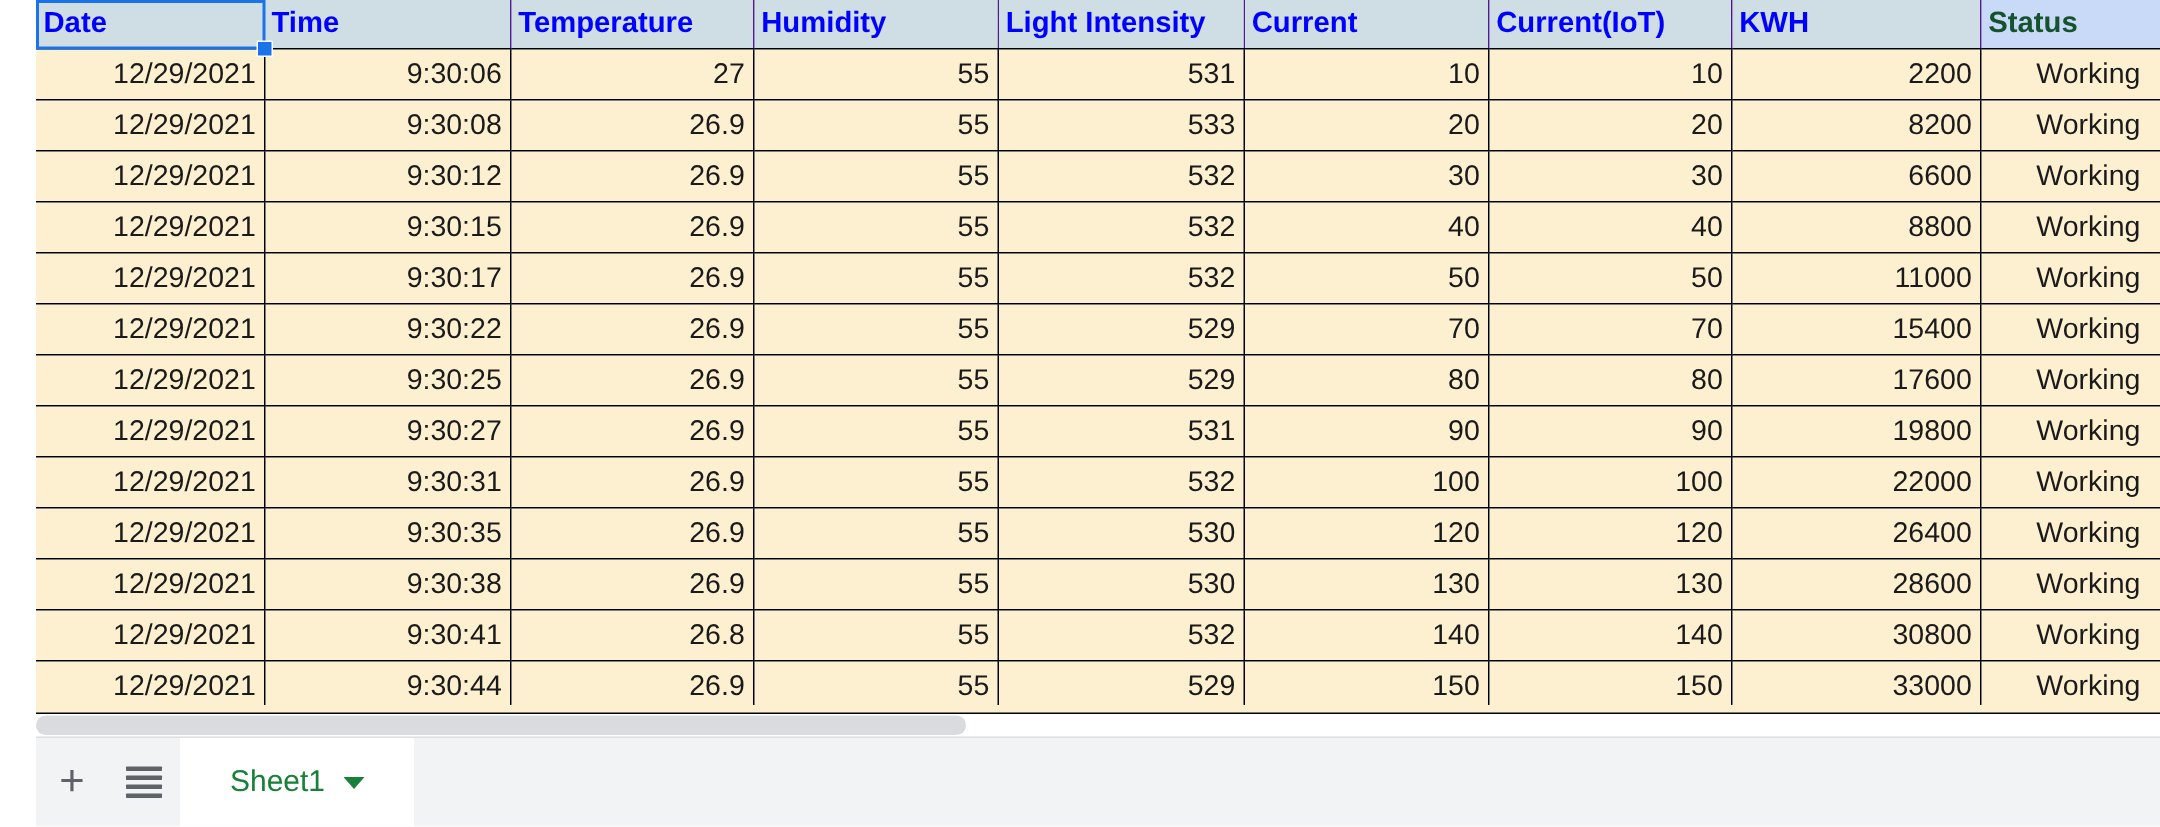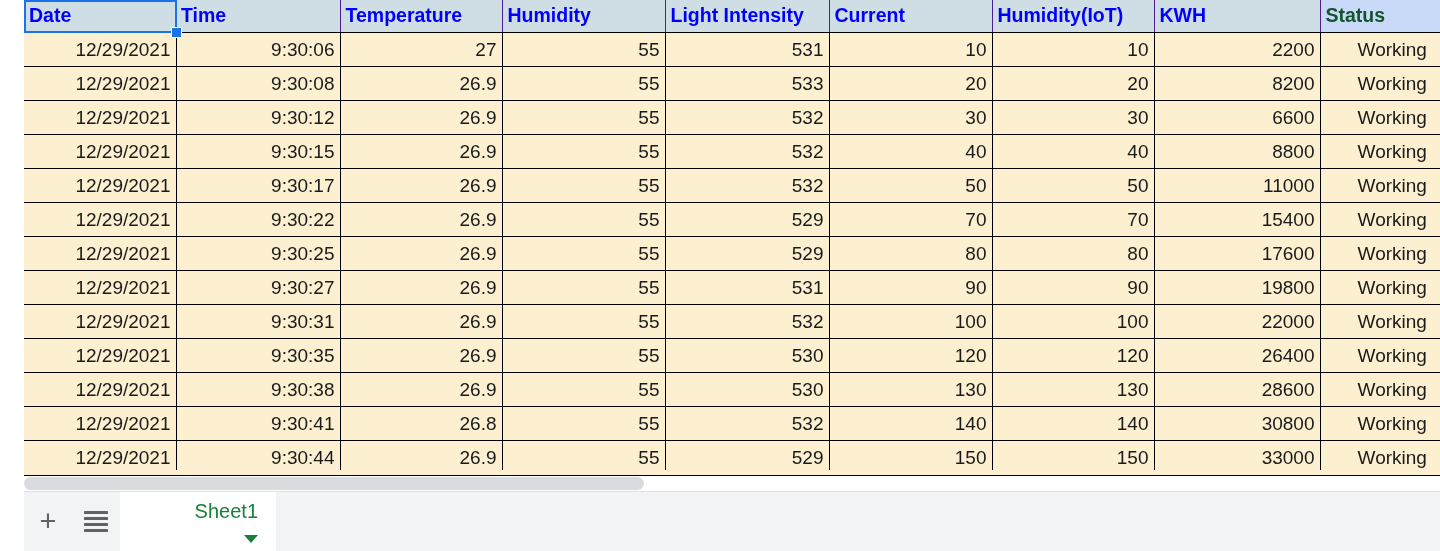--- a/index.html
+++ b/index.html
@@ -128,25 +128,24 @@
   .burger { width: 24px; }
   .burger i {
     display: block; height: 3px; background: #5f6368;
     margin-bottom: 3px; border-radius: 0.5px;
   }
   .burger i:last-child { margin-bottom: 0; }
 
   .sheet-tab {
     min-width: 156px;
     background: #ffffff;
-    display: flex; align-items: flex-end; justify-content: center;
+    display: flex; align-items: center; justify-content: center;
     gap: 12px;
     padding: 0 18px;
     cursor: pointer;
-    flex-direction: column;
   }
   .sheet-tab .name {
     color: #188038;
     font-size: 20px;
     font-weight: 500;
   }
   .caret {
     width: 0; height: 0;
     border-left: 7px solid transparent;
     border-right: 7px solid transparent;
@@ -173,21 +172,21 @@
           <col style="width: 144px;">
         </colgroup>
       <thead>
         <tr class="hdr">
             <th class="first-hdr">Date</th>
             <th>Time</th>
             <th>Temperature</th>
             <th>Humidity</th>
             <th>Light Intensity</th>
             <th>Current</th>
-            <th>Humidity(IoT)</th>
+            <th>Current(IoT)</th>
             <th>KWH</th>
             <th class="status-hdr">Status</th>
           </tr>
       </thead>
       <tbody>
           <tr class="row">
             <td>12/29/2021</td>
             <td>9:30:06</td>
             <td>27</td>
             <td>55</td>

